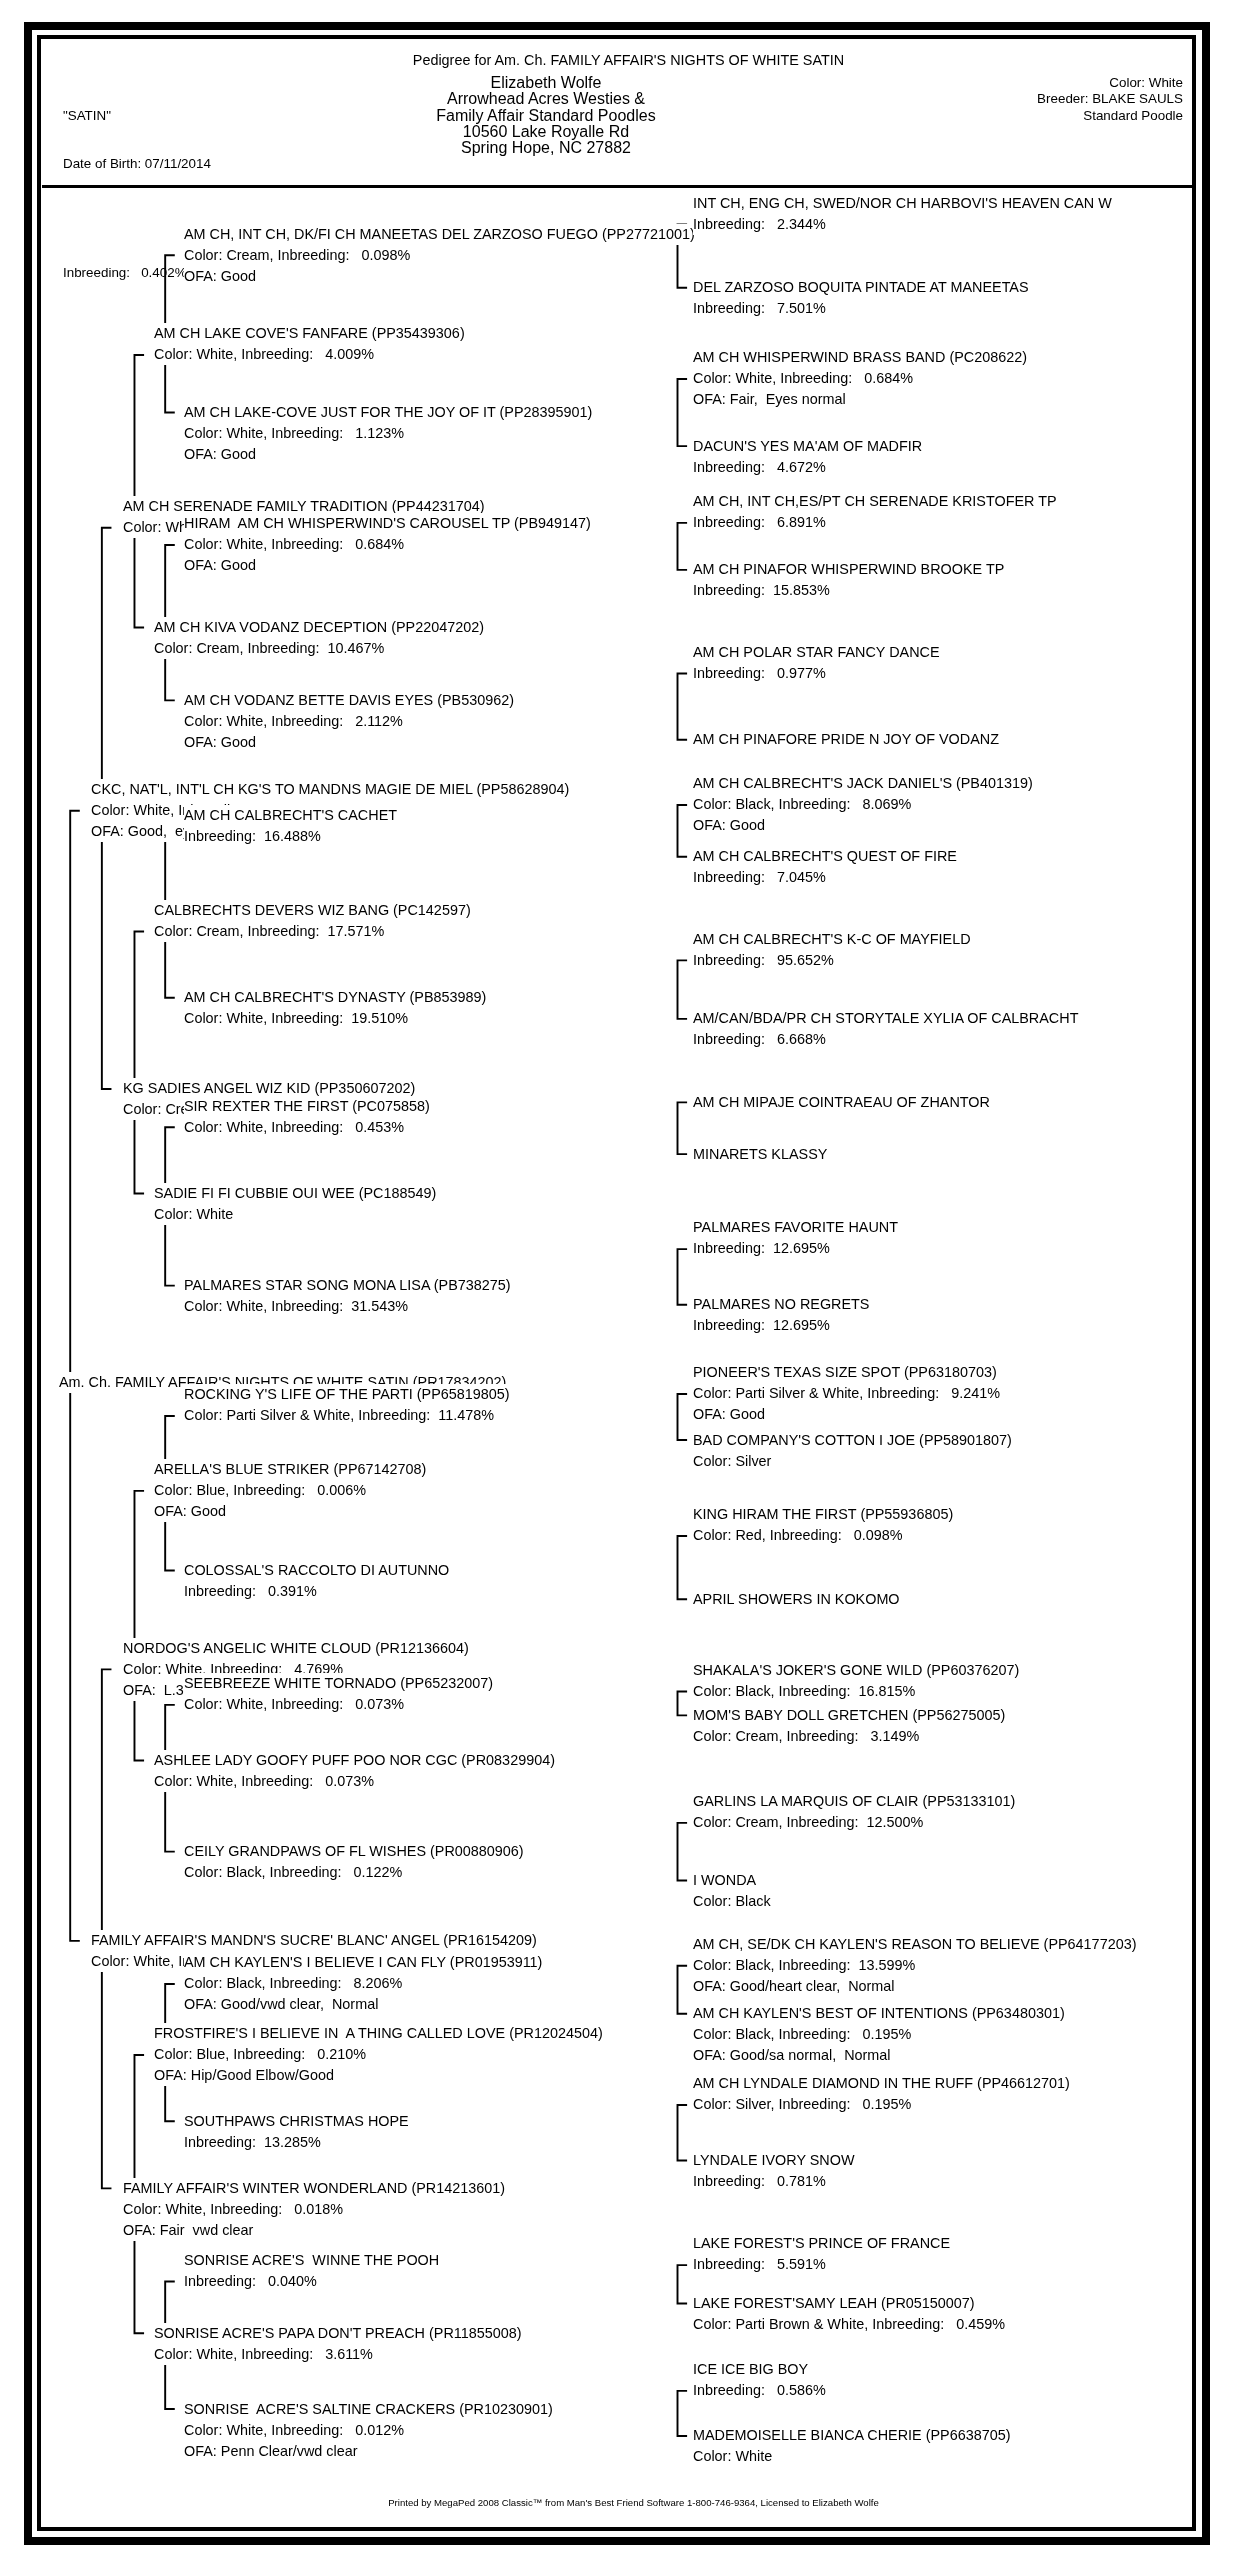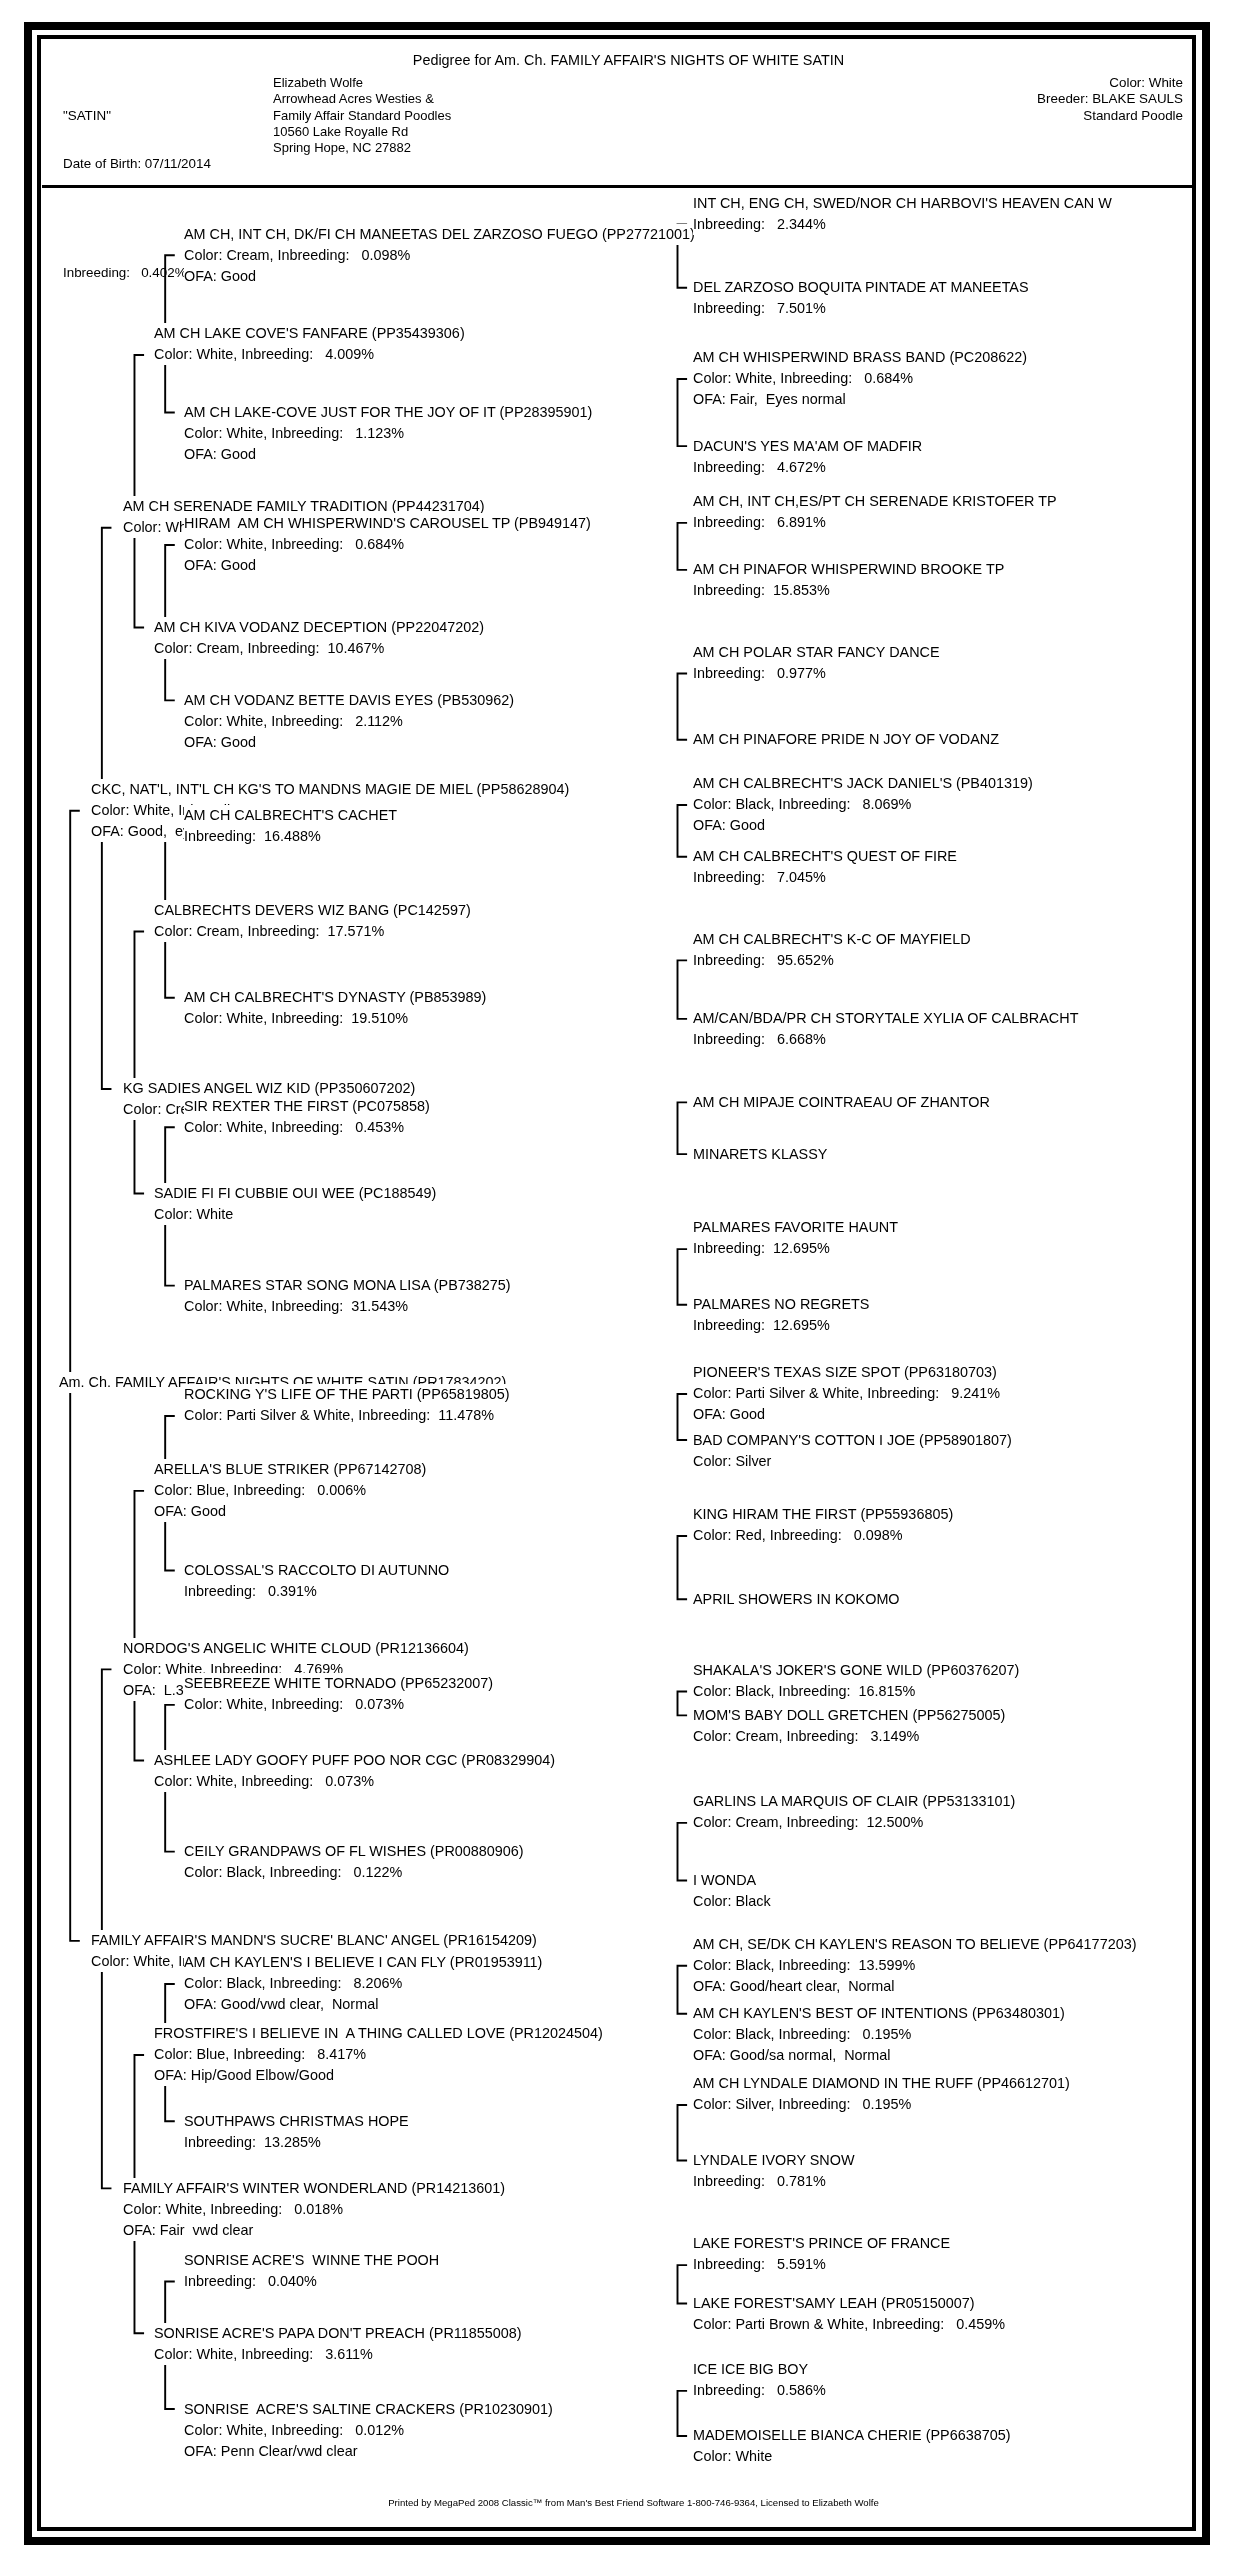--- a/index.html
+++ b/index.html
@@ -3,21 +3,21 @@
 <meta charset="utf-8">
 <style>
   html,body{margin:0;padding:0;background:#fff;}
   #page{position:relative;width:1237px;height:2576px;background:#fff;overflow:hidden;
         font-family:"Liberation Sans", sans-serif;color:#000;}
   .frame-outer{position:absolute;left:24px;top:22px;width:1170px;height:2507px;border:8.6px solid #000;}
   .frame-inner{position:absolute;left:37px;top:35px;width:1151px;height:2488px;border:4.8px solid #000;}
   .hdr-title{position:absolute;left:149px;top:52px;width:959px;text-align:center;font-size:14.4px;}
   .hdr-left{position:absolute;left:63px;top:75px;font-size:13.4px;line-height:16.3px;white-space:pre;}
   .hdr-left .gap{height:27px;}
-  .hdr-center{position:absolute;left:273px;top:75px;width:576px;font-size:13px;line-height:16.3px;}
+  .hdr-center{position:absolute;left:258px;top:75px;width:576px;text-align:center;font-size:16px;line-height:16.3px;}
   .hdr-right{position:absolute;left:799px;top:75px;width:384px;text-align:right;font-size:13.4px;line-height:16.3px;}
   .divider{position:absolute;left:42px;top:185px;width:1153px;height:2.9px;background:#000;}
   svg.lines{position:absolute;left:0;top:0;}
   .node{position:absolute;z-index:2;}
   .nm,.dt{display:block;width:fit-content;background:#fff;white-space:pre;
           font-size:14.4px;line-height:21px;}
   .footer{position:absolute;left:154px;top:2497px;width:959px;text-align:center;font-size:9.6px;z-index:3;}
 </style>
 </head>
 <body>
@@ -137,21 +137,21 @@
     <div class="nm">ARELLA'S BLUE STRIKER (PP67142708)</div>
     <div class="dt">Color: Blue, Inbreeding:   0.006%</div>
     <div class="dt">OFA: Good</div>
   </div>
   <div class="node" style="left:154px;top:1750px">
     <div class="nm">ASHLEE LADY GOOFY PUFF POO NOR CGC (PR08329904)</div>
     <div class="dt">Color: White, Inbreeding:   0.073%</div>
   </div>
   <div class="node" style="left:154px;top:2023px">
     <div class="nm">FROSTFIRE'S I BELIEVE IN  A THING CALLED LOVE (PR12024504)</div>
-    <div class="dt">Color: Blue, Inbreeding:   8.417%</div>
+    <div class="dt">Color: Blue, Inbreeding:   0.210%</div>
     <div class="dt">OFA: Hip/Good Elbow/Good</div>
   </div>
   <div class="node" style="left:154px;top:2323px">
     <div class="nm">SONRISE ACRE'S PAPA DON'T PREACH (PR11855008)</div>
     <div class="dt">Color: White, Inbreeding:   3.611%</div>
   </div>
 
   <div class="node" style="left:184px;top:224px">
     <div class="nm">AM CH, INT CH, DK/FI CH MANEETAS DEL ZARZOSO FUEGO (PP27721001)</div>
     <div class="dt">Color: Cream, Inbreeding:   0.098%</div>

